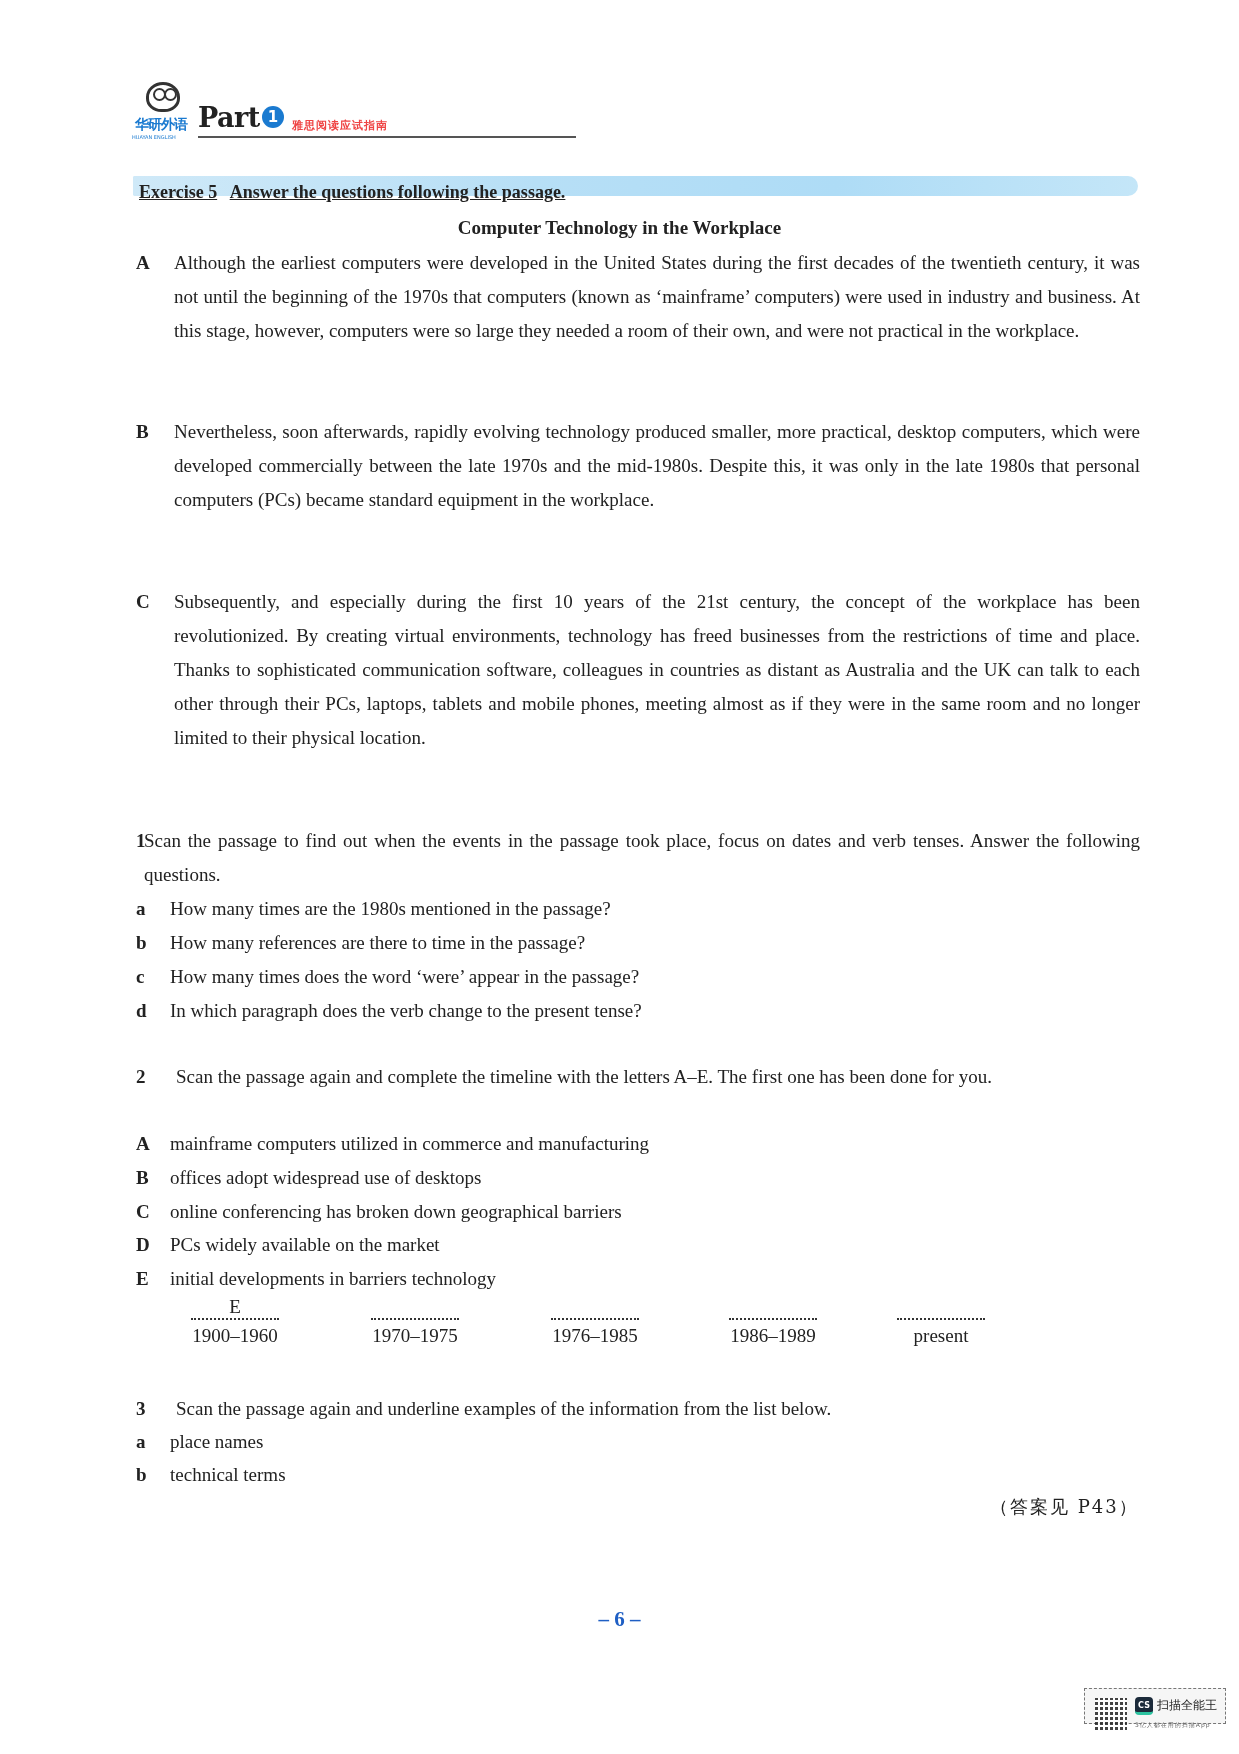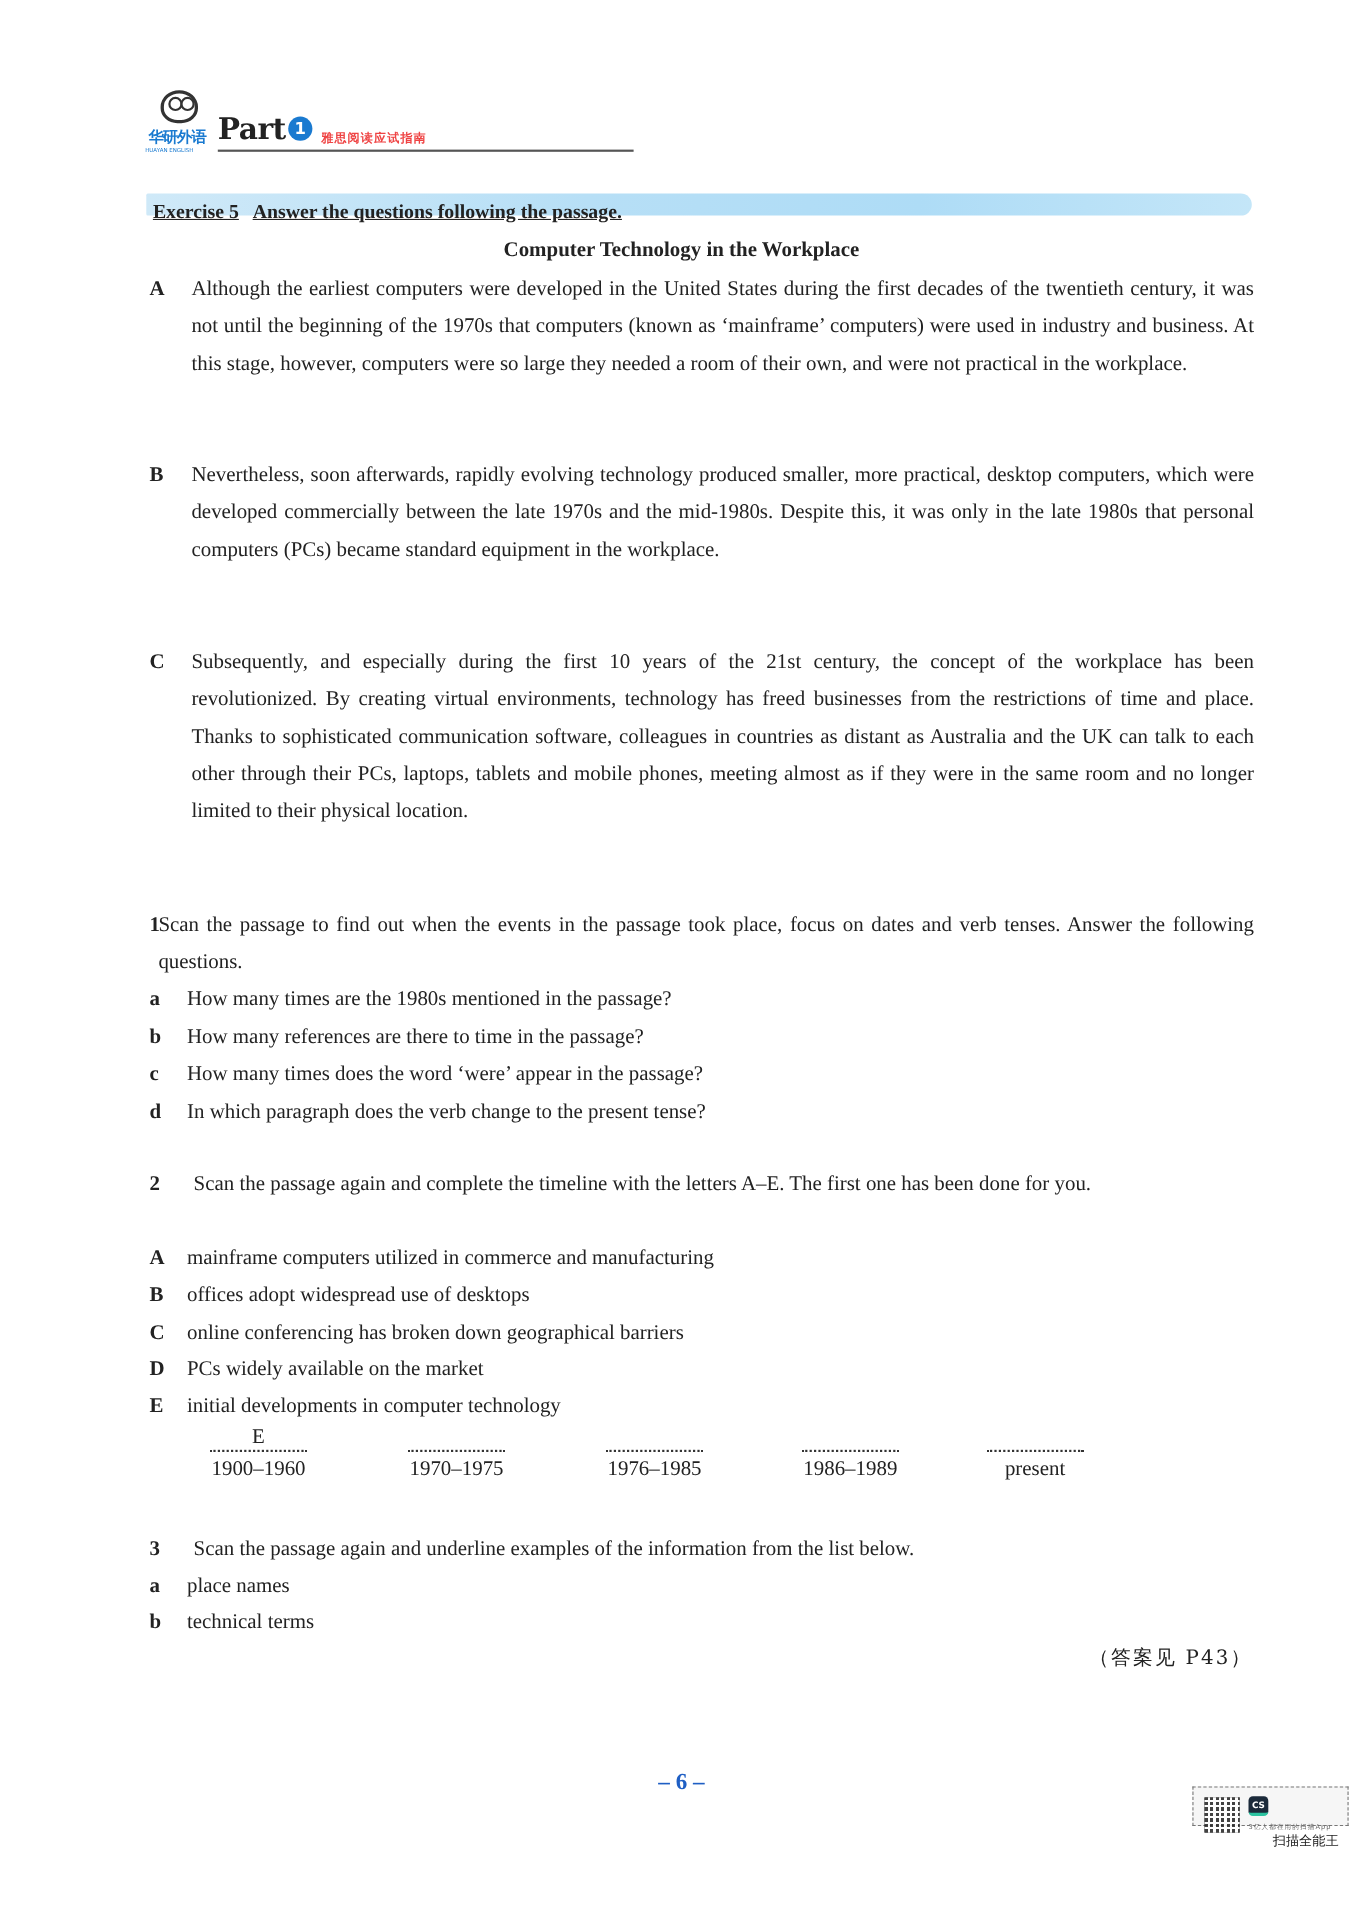--- a/index.html
+++ b/index.html
@@ -28,26 +28,26 @@
   .q .txt{margin-left:40px;text-align:justify;}
   .item{left:136px;font-size:19px;line-height:34px;color:#222;white-space:nowrap;}
   .item .lbl{display:inline-block;width:34px;font-weight:bold;}
   .timeline{left:180px;top:1296px;width:820px;height:60px;}
   .slot{position:absolute;top:0;width:110px;text-align:center;font-size:19px;}
   .slot .ans{height:22px;line-height:22px;}
   .slot .dash{margin:0 auto;width:88px;border-top:2px dotted #333;height:4px;}
   .slot .yr{line-height:24px;}
   .answer-key{left:990px;top:1495px;font-family:"DejaVu Serif",serif;font-size:18px;letter-spacing:2px;color:#222;}
   .pagenum{left:0;width:1239px;top:1607px;text-align:center;font-size:21px;font-weight:bold;color:#1f5fc4;}
-  .cs-badge{left:1084px;top:1624px;width:142px;height:36px;border:1px dashed #777;background:#f6f6f6;box-sizing:border-box;}
+  .cs-badge{left:1084px;top:1688px;width:142px;height:36px;border:1px dashed #777;background:#f6f6f6;box-sizing:border-box;}
   .qr{position:absolute;left:10px;top:9px;width:32px;height:32px;background:
       repeating-linear-gradient(90deg,#222 0 3px,#fff 3px 5px),#222;opacity:.85;}
   .qr:before{content:"";position:absolute;inset:0;background:repeating-linear-gradient(0deg,transparent 0 3px,#fff 3px 5px);}
   .cs-logo{position:absolute;left:50px;top:8px;width:18px;height:18px;border-radius:4px;background:#1b2a3a;color:#fff;font-family:"DejaVu Sans",sans-serif;font-weight:bold;font-size:8px;text-align:center;line-height:18px;border-bottom:3px solid #2cc3a0;box-sizing:border-box;}
-  .cs-name{position:absolute;left:72px;top:8px;font-family:Liberation Mono, monospace;font-size:12px;color:#222;white-space:nowrap;margin-top:32px;}
+  .cs-name{position:absolute;left:72px;top:8px;font-family:Liberation Mono, monospace;font-size:12px;color:#222;white-space:nowrap;}
   .cs-sub{position:absolute;left:50px;top:32px;font-family:"DejaVu Sans",sans-serif;font-size:6px;color:#666;white-space:nowrap;letter-spacing:1px;}
 </style>
 </head>
 <body>
 
 <div class="abs header">
   <div class="logo">
     <div class="frog"></div>
     <div class="brand">华研外语</div>
     <div class="brand-sub">HUAYAN ENGLISH</div>
@@ -90,21 +90,21 @@
 <div class="abs item" style="top:994px;"><span class="lbl">d</span><span>In which paragraph does the verb change to the present tense?</span></div>
 
 <div class="abs q" style="top:1060px;">
   <span class="lbl">2</span>
   <div class="txt">Scan the passage again and complete the timeline with the letters A–E. The first one has been done for you.</div>
 </div>
 <div class="abs item" style="top:1127px;"><span class="lbl">A</span><span>mainframe computers utilized in commerce and manufacturing</span></div>
 <div class="abs item" style="top:1161px;"><span class="lbl">B</span><span>offices adopt widespread use of desktops</span></div>
 <div class="abs item" style="top:1195px;"><span class="lbl">C</span><span>online conferencing has broken down geographical barriers</span></div>
 <div class="abs item" style="top:1228px;"><span class="lbl">D</span><span>PCs widely available on the market</span></div>
-<div class="abs item" style="top:1262px;"><span class="lbl">E</span><span>initial developments in computer technology</span></div>
+<div class="abs item" style="top:1262px;"><span class="lbl">E</span><span>initial developments in barriers technology</span></div>
 
 <div class="abs timeline">
   <div class="slot" style="left:0px;">
     <div class="ans">E</div>
     <div class="dash"></div>
     <div class="yr">1900–1960</div>
   </div>
   <div class="slot" style="left:180px;">
     <div class="ans"></div>
     <div class="dash"></div>

